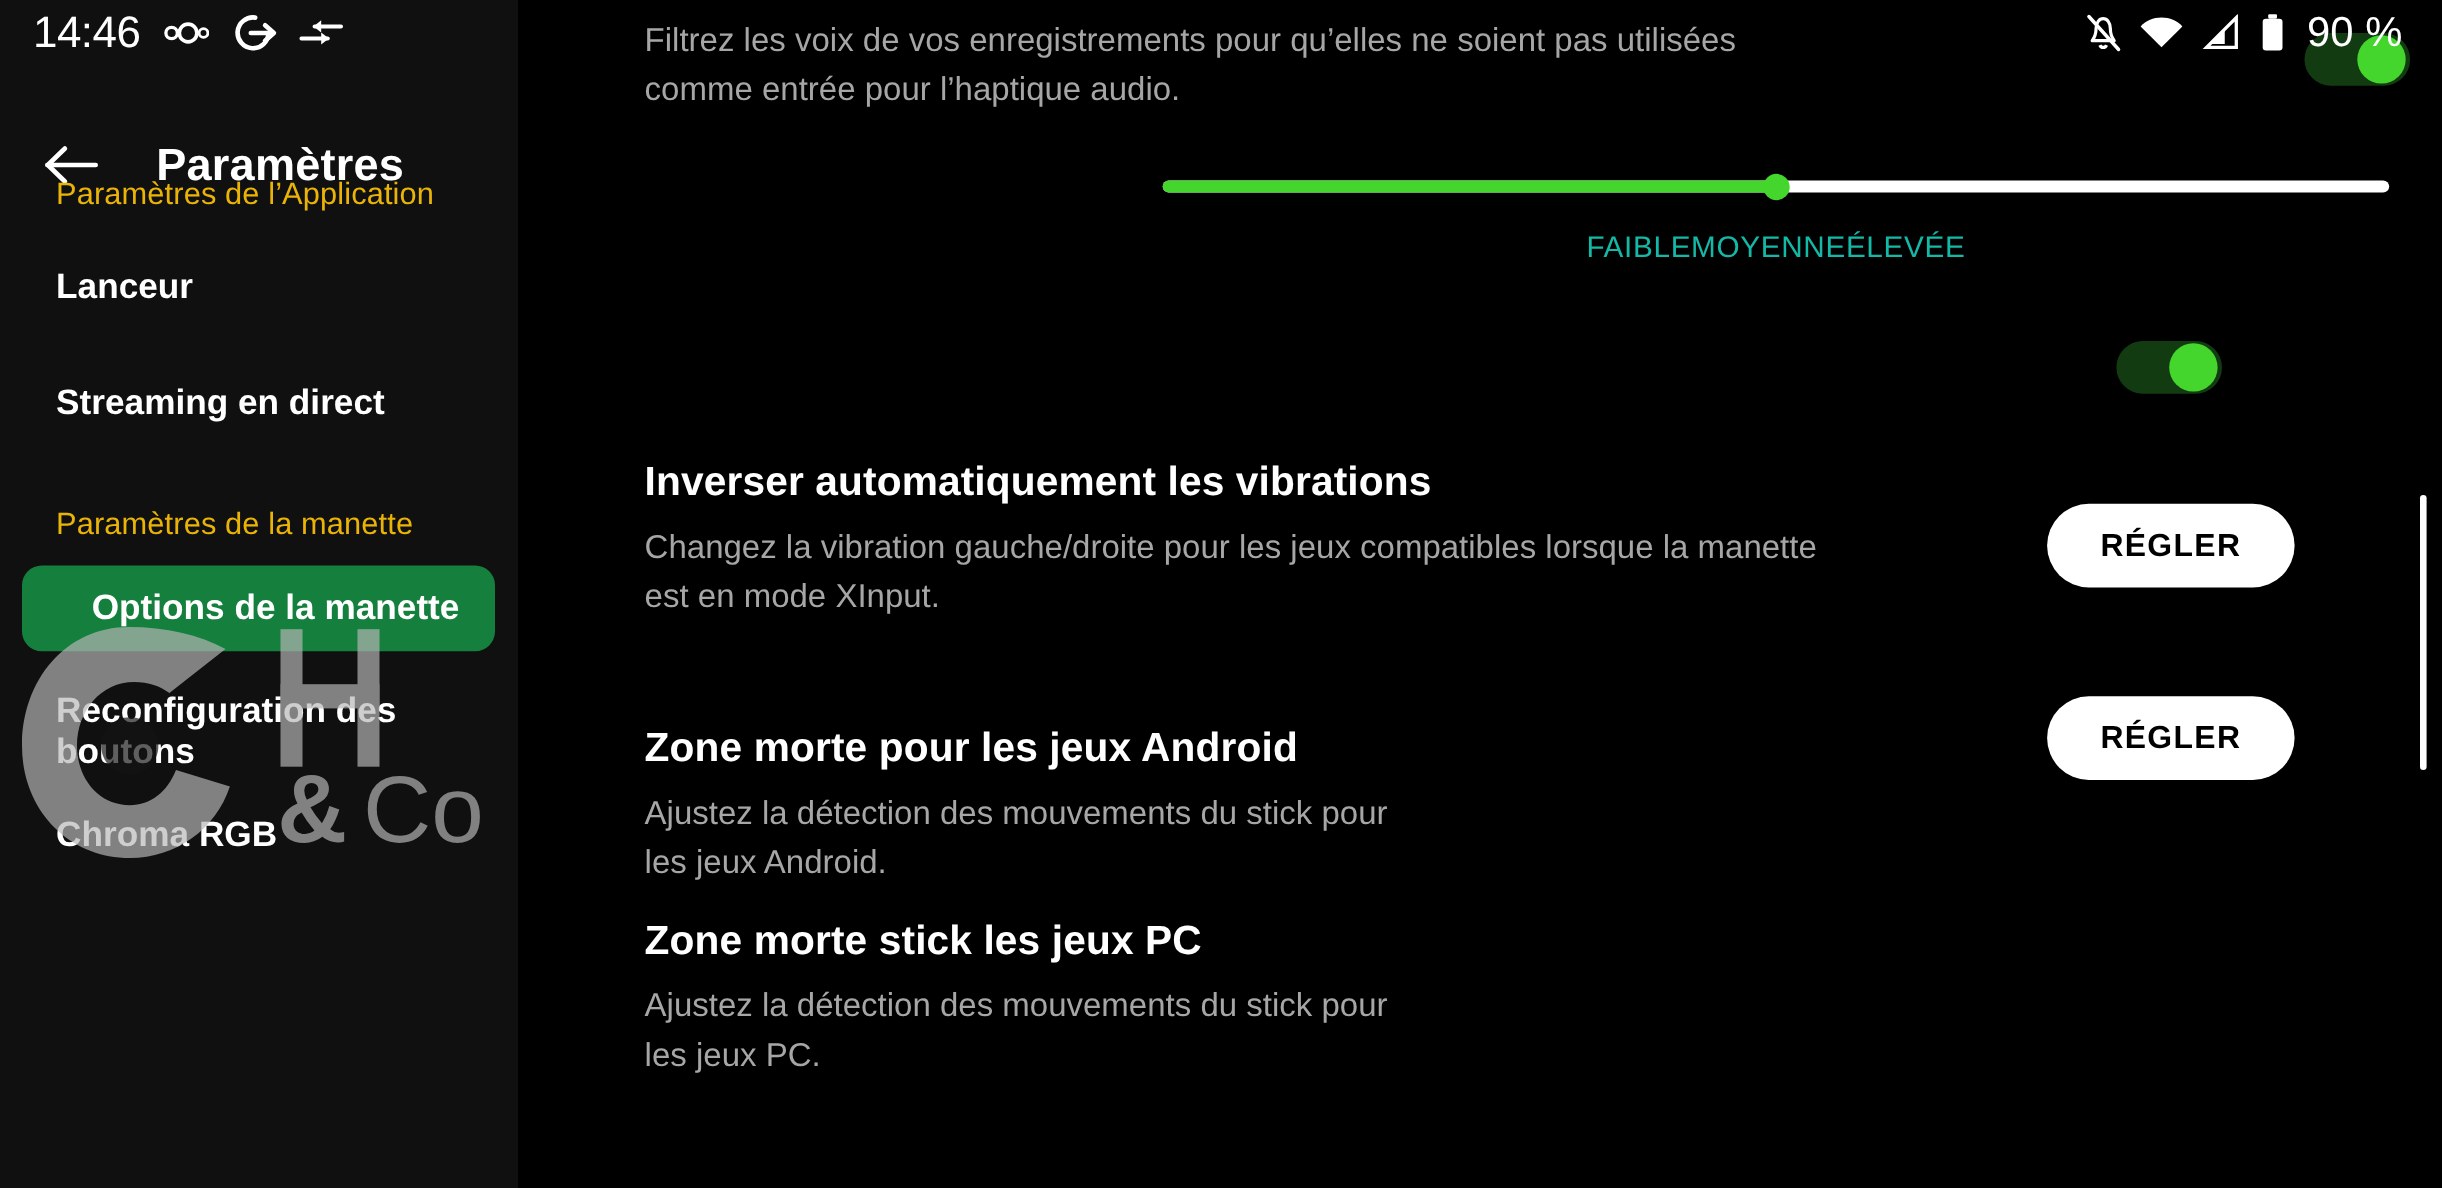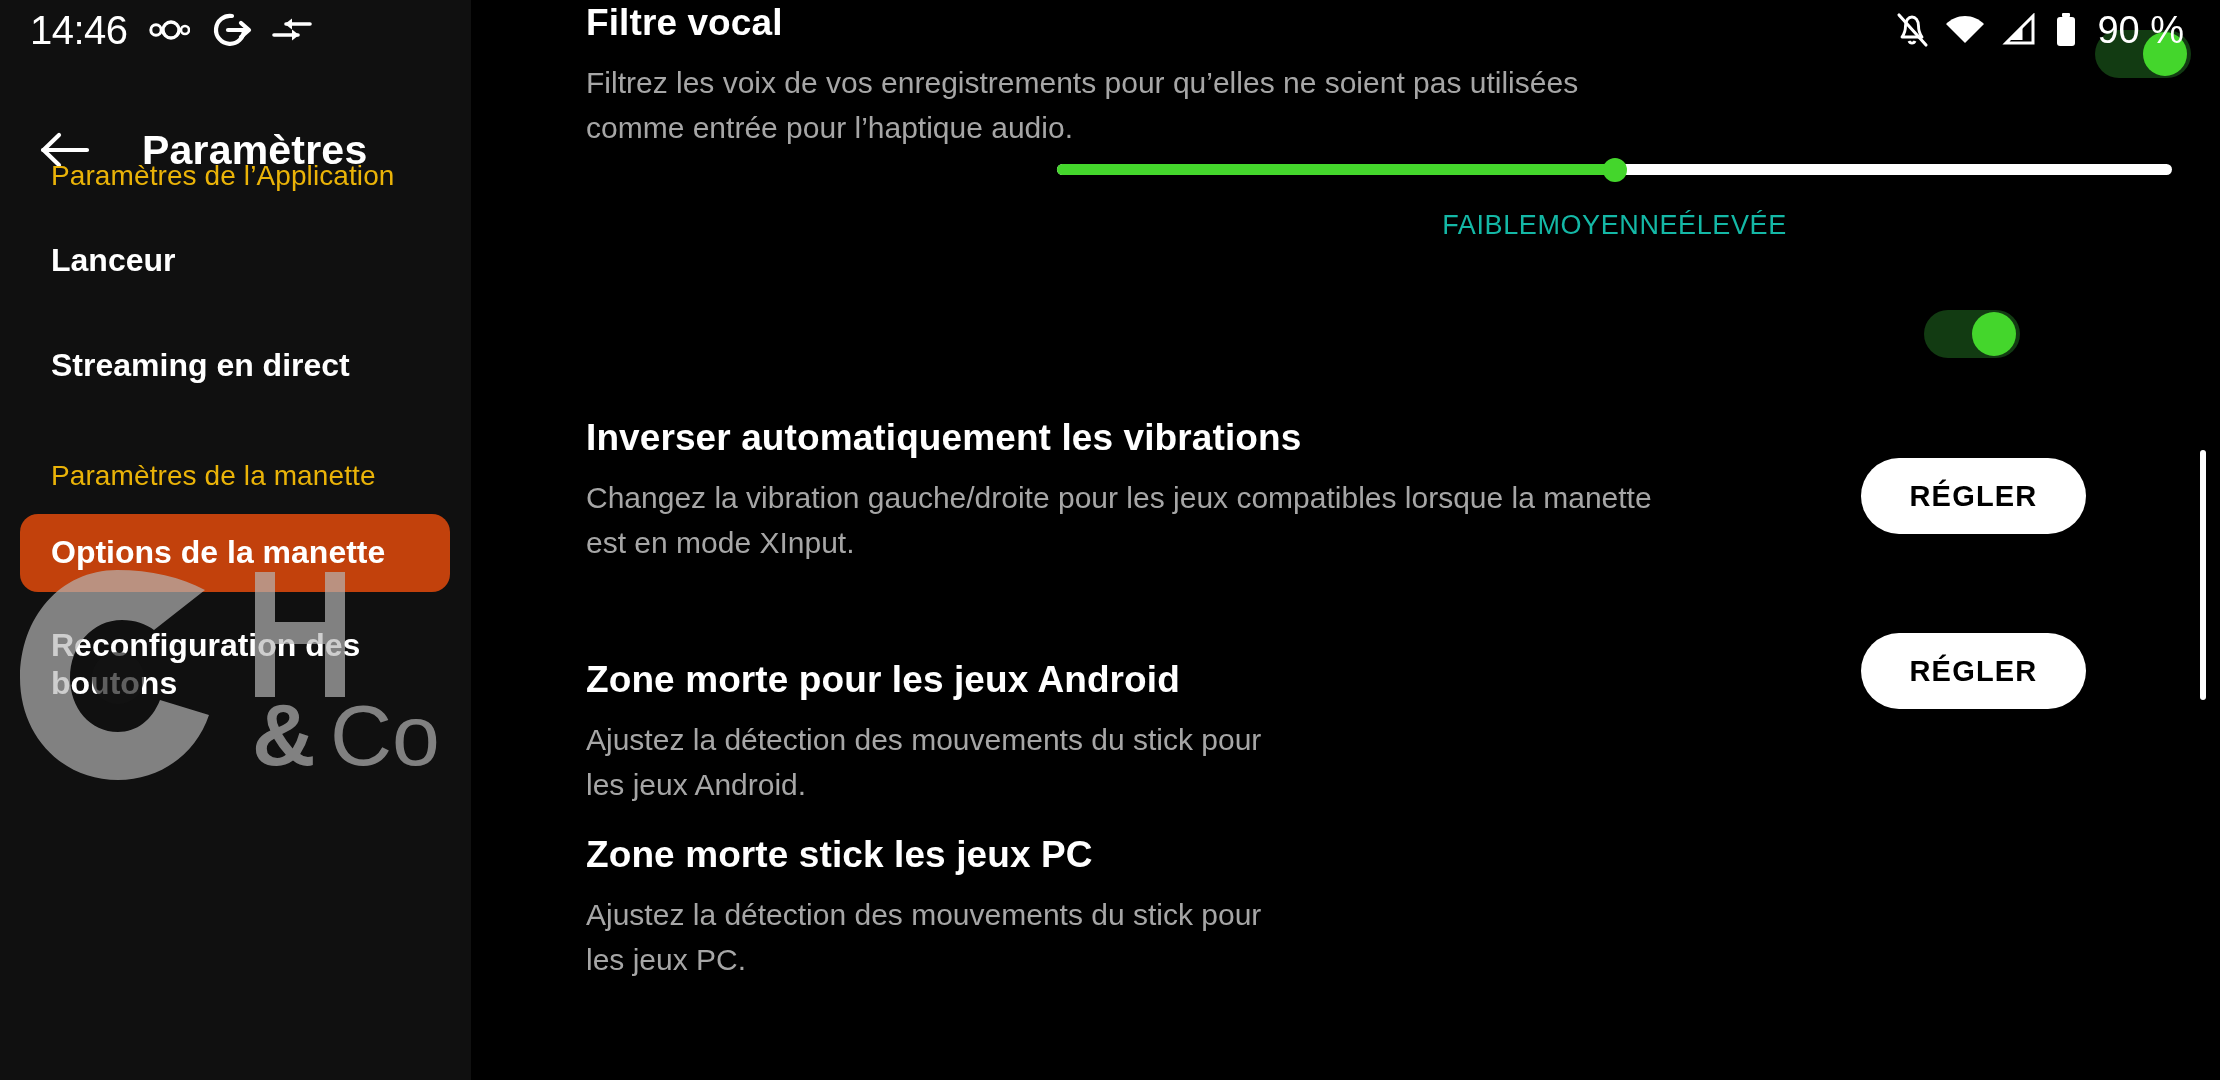--- a/index.html
+++ b/index.html
@@ -114,23 +114,24 @@
     color: #ffffff;
     font-size: 32px;
     font-weight: 700;
     line-height: 1.18;
     cursor: pointer;
   }
   .sb-item.i-lanceur { top: 228px; }
   .sb-item.i-streaming { top: 333px; }
   .sb-item.i-options {
     top: 514px;
-    background: #c2410c;
+    background: #15803d;
     padding-top: 20px;
     padding-bottom: 20px;
+    text-align: center;
   }
   .sb-item.i-reconfig { top: 613px; width: 360px; }
   .sb-item.i-chroma { top: 726px; }
 
   
   .watermark {
     position: absolute;
     left: 0px; top: 560px;
     width: 500px;
     height: 230px;
@@ -279,21 +280,20 @@
 </style>
 </head>
 <body>
 
 <div id="screen">
 
   <div class="main">
 
     <div class="row" style="top:0px;">
       <div class="row-inner">
-        <div class="row-title">Filtre vocal</div>
         <div class="row-desc">Filtrez les voix de vos enregistrements pour qu’elles ne soient pas utilisées comme entrée pour l’haptique audio.</div>
       </div>
     </div>
 
     <div class="toggle toggle-top" style="background: rgb(18, 59, 18);">
       <div class="knob" style="left: 48px; background: rgb(68, 214, 44);"></div>
     </div>
 
     <div class="slider-wrap">
       <div class="slider-track"></div>
@@ -360,20 +360,23 @@
     <div class="sb-group g2">Paramètres de la manette</div>
 
     <div class="sb-item i-options">
       <span>Options de la manette</span>
     </div>
 
     <div class="sb-item i-reconfig">
       <span>Reconfiguration des boutons</span>
     </div>
 
+    <div class="sb-item i-chroma">
+      <span>Chroma RGB</span>
+    </div>
   </div>
 
   <div class="watermark">
     <svg width="500" height="230" viewBox="0 0 500 230" aria-hidden="true">
 
       <g fill="#b7b7b7">
         <path d="M117 10 C60 10 20 58 20 118 C20 176 62 220 118 220
                  C160 220 196 194 209 155 L160 140
                  C152 160 137 172 118 172 C90 172 70 148 70 118
                  C70 86 92 60 122 60 C135 60 146 64 154 70 L205 30

